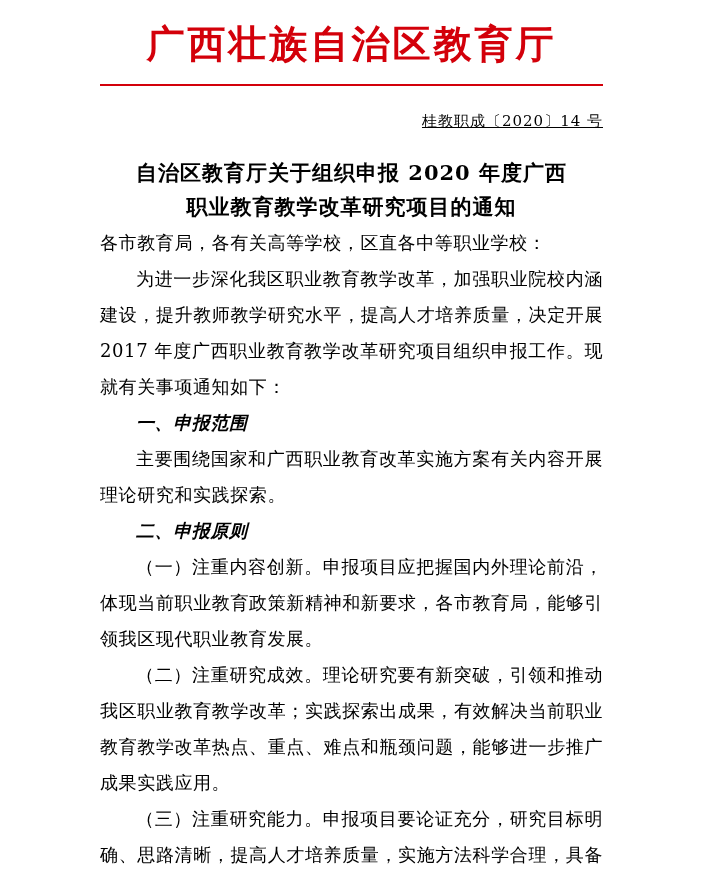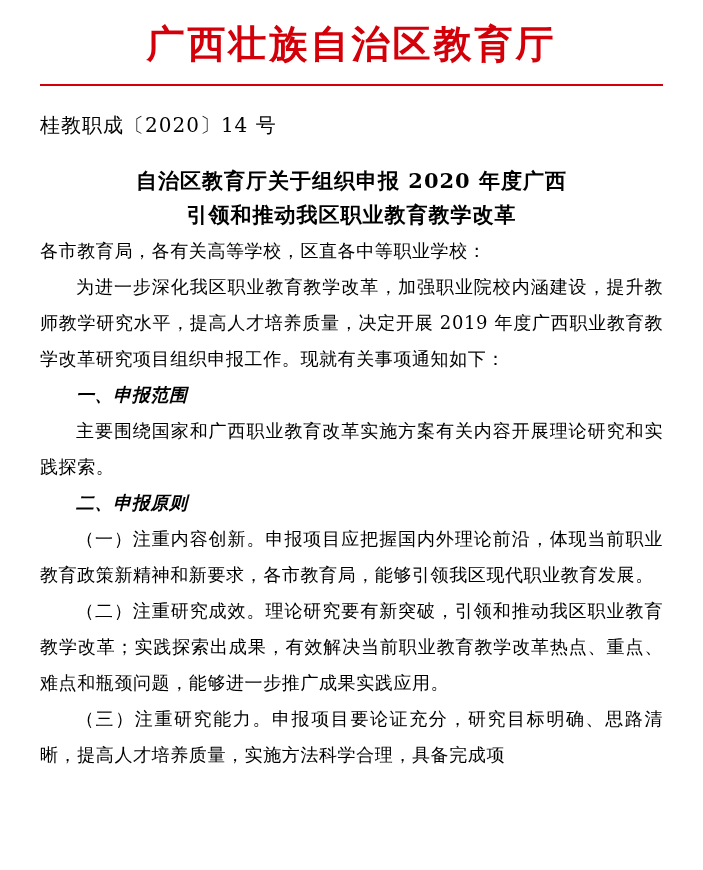--- a/index.html
+++ b/index.html
@@ -13,21 +13,21 @@
     overflow: hidden;
     font-family: "DejaVu Serif", "Liberation Serif", serif;
     color: #000000;
   }
   .page {
     position: relative;
     width: 703px;
     height: 870px;
     background: #ffffff;
     box-sizing: border-box;
-    padding: 0 40px;
+    padding: 0 100px;
     border-radius: 24px;
   }
   .masthead {
     text-align: center;
     padding-top: 22px;
   }
   .masthead-title {
     color: #d3000a;
     font-family: "DejaVu Serif", "Liberation Serif", serif;
     font-weight: bold;
@@ -35,24 +35,25 @@
     letter-spacing: 3px;
     line-height: 1.15;
     white-space: nowrap;
   }
   .red-rule {
     margin-top: 18px;
     border-top: 2px solid #d3000a;
     width: 100%;
   }
   .doc-number {
-    text-align: left;
-    font-size: 20px;
+    text-align: right;
+    font-size: 15px;
     margin-top: 26px;
     letter-spacing: 1px;
+    text-decoration: underline;
   }
   .doc-title {
     text-align: center;
     font-weight: bold;
     font-size: 21px;
     line-height: 1.65;
     margin-top: 25px;
     letter-spacing: 1px;
   }
   .doc-title .line {
@@ -83,26 +84,26 @@
 
   <div class="masthead">
     <div class="masthead-title">广西壮族自治区教育厅</div>
     <div class="red-rule"></div>
   </div>
 
   <div class="doc-number">桂教职成〔2020〕14 号</div>
 
   <div class="doc-title">
     <span class="line">自治区教育厅关于组织申报 2020 年度广西</span>
-    <span class="line">引领和推动我区职业教育教学改革</span>
+    <span class="line">职业教育教学改革研究项目的通知</span>
   </div>
 
   <div class="body-text">
     <p class="para">各市教育局，各有关高等学校，区直各中等职业学校：</p>
-    <p class="para indent">为进一步深化我区职业教育教学改革，加强职业院校内涵建设，提升教师教学研究水平，提高人才培养质量，决定开展 2019 年度广西职业教育教学改革研究项目组织申报工作。现就有关事项通知如下：</p>
+    <p class="para indent">为进一步深化我区职业教育教学改革，加强职业院校内涵建设，提升教师教学研究水平，提高人才培养质量，决定开展 2017 年度广西职业教育教学改革研究项目组织申报工作。现就有关事项通知如下：</p>
     <p class="para heading">一、申报范围</p>
     <p class="para indent">主要围绕国家和广西职业教育改革实施方案有关内容开展理论研究和实践探索。</p>
     <p class="para heading">二、申报原则</p>
     <p class="para indent">（一）注重内容创新。申报项目应把握国内外理论前沿，体现当前职业教育政策新精神和新要求，各市教育局，能够引领我区现代职业教育发展。</p>
     <p class="para indent">（二）注重研究成效。理论研究要有新突破，引领和推动我区职业教育教学改革；实践探索出成果，有效解决当前职业教育教学改革热点、重点、难点和瓶颈问题，能够进一步推广成果实践应用。</p>
     <p class="para indent">（三）注重研究能力。申报项目要论证充分，研究目标明确、思路清晰，提高人才培养质量，实施方法科学合理，具备完成项</p>
   </div>
 
 </div>
 

